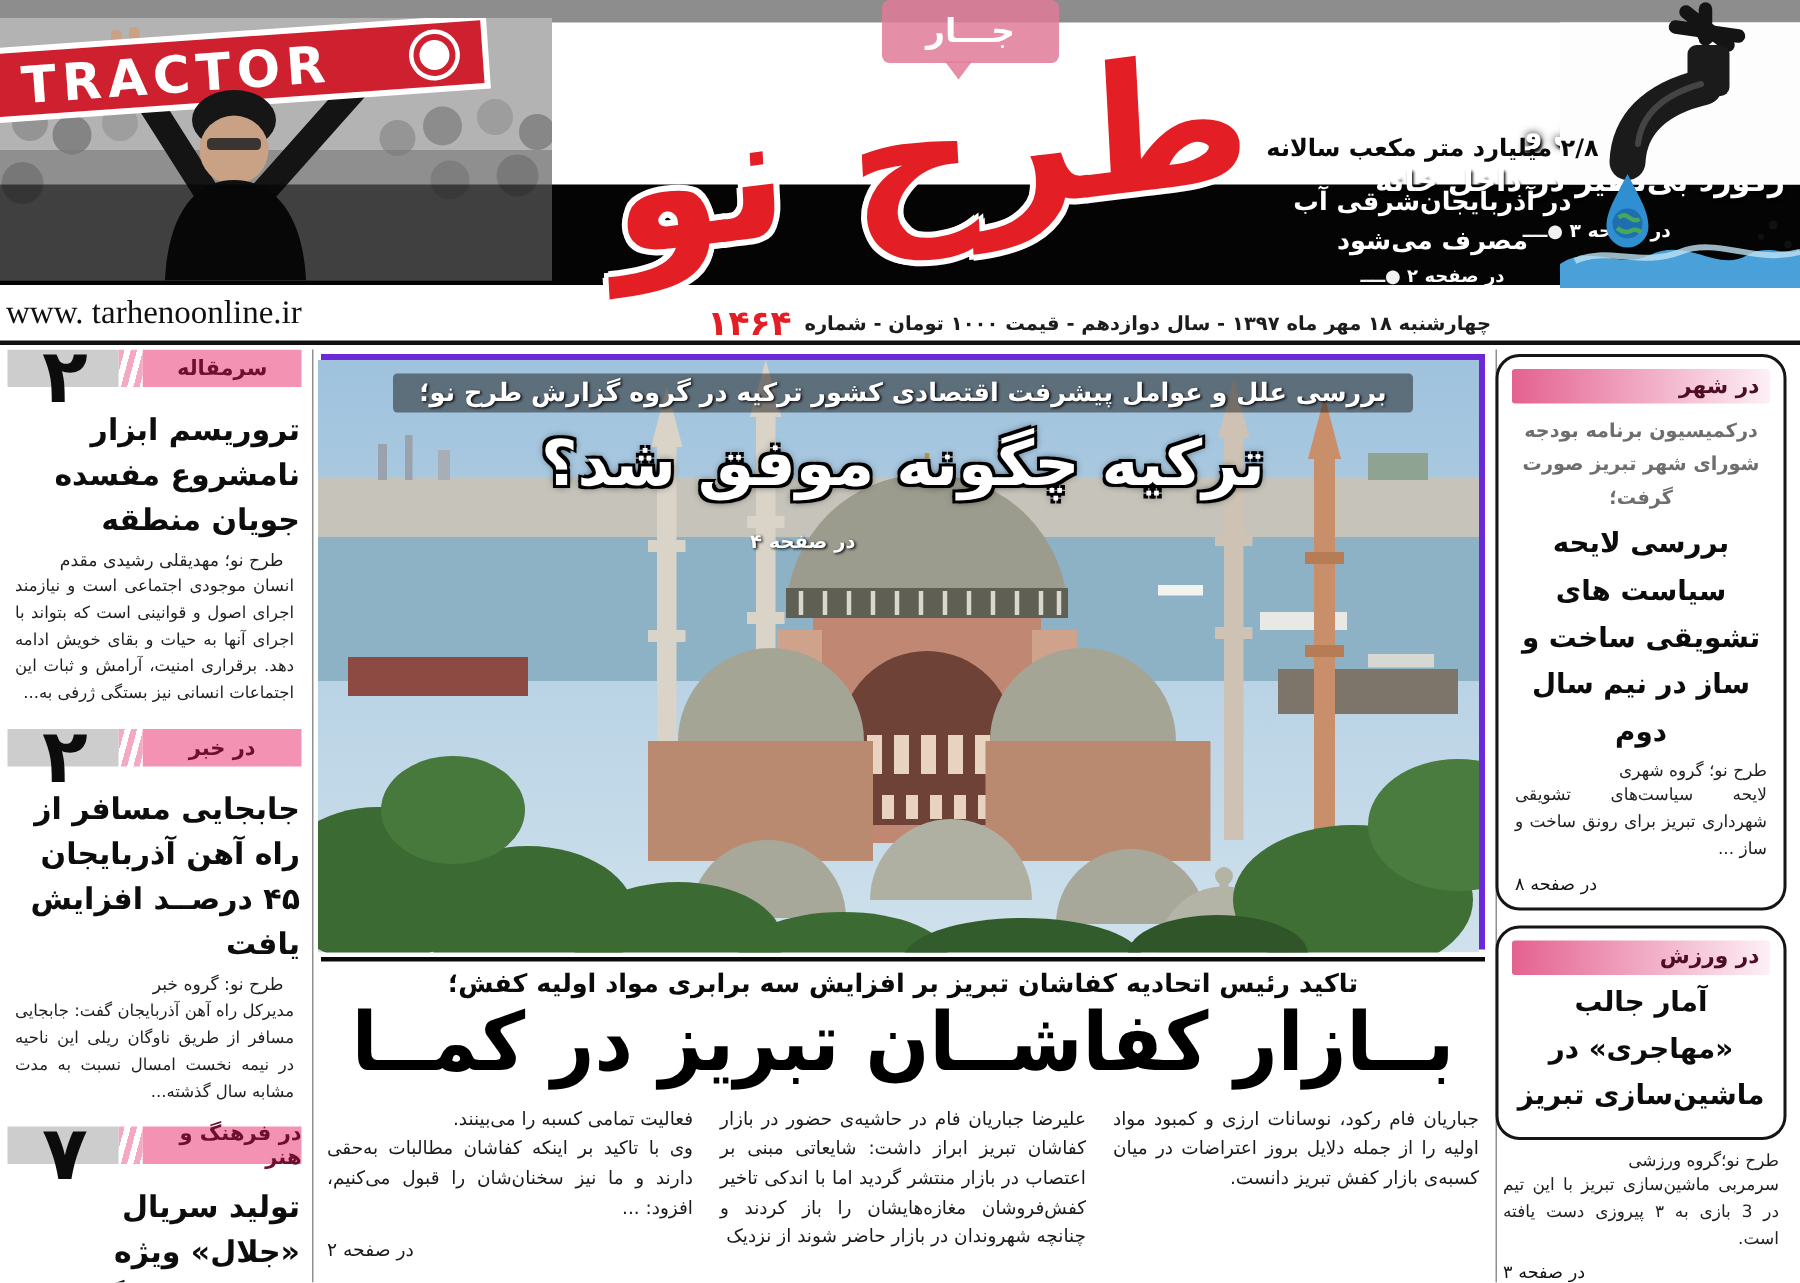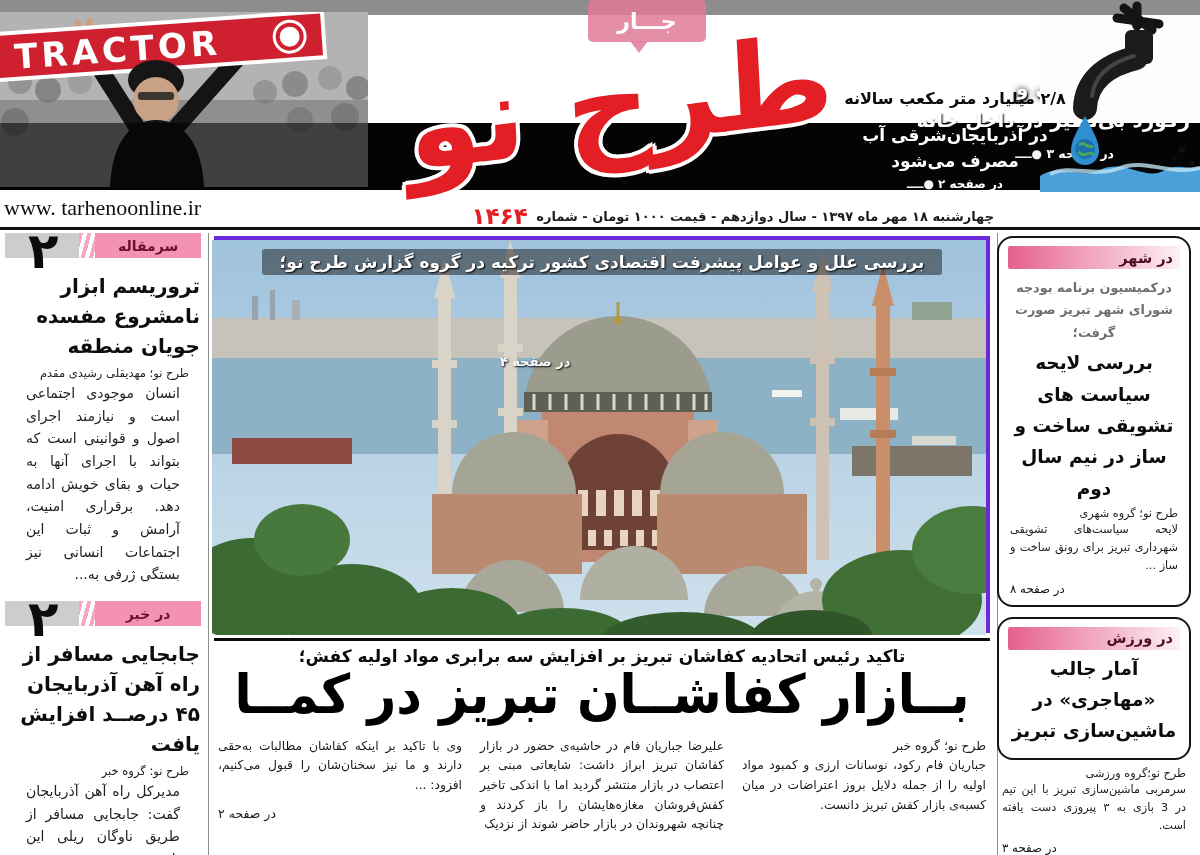--- a/index.html
+++ b/index.html
@@ -51,21 +51,21 @@
   .left-col{left:0;top:233px;width:206px;height:622px;overflow:hidden;z-index:3;}
   .sec{position:relative;padding:0 5px;}
   .sec + .sec{margin-top:15px;}
   .sec-bar{display:flex;height:25px;}
   .seg-pink{width:54%;background:#f392b3;color:#6d1030;font-weight:bold;font-size:14px;display:flex;align-items:center;justify-content:center;}
   .seg-slash{width:16px;background:repeating-linear-gradient(105deg,#f5a8c2 0 4px,#ffffff 4px 8px);}
   .seg-gray{flex:1;background:#cdcdcd;}
   .sec-num{position:absolute;left:28px;top:-7px;font-size:50px;line-height:1;font-weight:bold;color:#0c0c0c;z-index:2;}
   .sec-headline{margin:13px 1px 5px;font-size:20px;font-weight:bold;text-align:right;line-height:1.5;color:#0d0d0d;}
   .sec-byline{font-size:11.5px;color:#222;margin:4px 12px 2px;text-align:right;}
-  .sec-body{font-size:14px;line-height:1.62;text-align:justify;margin:0 21px;color:#1e1e1e;}
+  .sec-body{font-size:11px;line-height:1.62;text-align:justify;margin:0 5px;color:#1e1e1e;}
 
   
   .main-photo{left:214px;top:236px;width:776px;height:397px;z-index:3;border:4px solid #6d28d9;box-sizing:border-box;}
   .main-photo svg{display:block;}
   .mp-kicker{position:absolute;top:9px;left:0;width:100%;text-align:center;z-index:2;}
   .mp-kicker span{display:inline-block;background:rgba(25,25,25,.5);color:#fff;font-weight:bold;font-size:17px;padding:3px 18px;border-radius:3px;text-shadow:1px 1px 2px #000;}
   .mp-headline{position:absolute;top:44px;left:0;width:100%;text-align:center;color:#fff;font-weight:bold;font-size:42px;z-index:2;
     text-shadow:2px 2px 0 #000,-2px -2px 0 #000,2px -2px 0 #000,-2px 2px 0 #000,0 0 6px #000;}
   .mp-ref{position:absolute;top:114px;left:282px;color:#fff;font-weight:bold;font-size:13px;z-index:2;text-shadow:1px 1px 2px #000;}
 
@@ -335,36 +335,37 @@
       <ellipse cx="240" cy="388" rx="70" ry="40"></ellipse>
         <ellipse cx="90" cy="300" rx="48" ry="36" fill="#47793c"></ellipse>
       <ellipse cx="350" cy="398" rx="70" ry="30"></ellipse>
         <ellipse cx="470" cy="400" rx="80" ry="28" fill="#335c2c"></ellipse>
       <ellipse cx="690" cy="360" rx="80" ry="50" fill="#406f36"></ellipse>
         <ellipse cx="760" cy="310" rx="60" ry="44" fill="#4a7b3f"></ellipse>
       <ellipse cx="600" cy="396" rx="60" ry="26" fill="#2f5529"></ellipse>
     </g>
   </svg>
   <div class="mp-kicker"><span>بررسی علل و عوامل پیشرفت اقتصادی کشور ترکیه در گروه گزارش طرح نو؛</span></div>
+  <div class="mp-headline">ترکیه چگونه موفق شد؟</div>
   <div class="mp-ref">در صفحه ۴</div>
 </div>
 
 <div class="abs bottom-rule"></div>
 <div class="abs bottom">
   <div class="b-kicker">تاکید رئیس اتحادیه کفاشان تبریز بر افزایش سه برابری مواد اولیه کفش؛</div>
   <div class="b-headline">بــازار کفاشــان تبریز در کمــا</div>
   <div class="b-cols">
     <div class="b-col">
-      <p class="p-byline">طرح نو؛ گروه خبر</p>
       <p>جباریان فام رکود، نوسانات ارزی و کمبود مواد اولیه را از جمله دلایل بروز اعتراضات در میان کسبه‌ی بازار کفش تبریز دانست.</p>
     </div>
     <div class="b-col">
       <p>علیرضا جباریان فام در حاشیه‌ی حضور در بازار کفاشان تبریز ابراز داشت: شایعاتی مبنی بر اعتصاب در بازار منتشر گردید اما با اندکی تاخیر کفش‌فروشان مغازه‌هایشان را باز کردند و چنانچه شهروندان در بازار حاضر شوند از نزدیک</p>
     </div>
     <div class="b-col">
+      <p>فعالیت تمامی کسبه را می‌بینند.</p>
       <p>وی با تاکید بر اینکه کفاشان مطالبات به‌حقی دارند و ما نیز سخنان‌شان را قبول می‌کنیم، افزود: ...</p>
       <p class="p-ref">در صفحه ۲</p>
     </div>
   </div>
 </div>
 
 <div class="abs right-col">
 
   <div class="box">
     <div class="tagbar">

